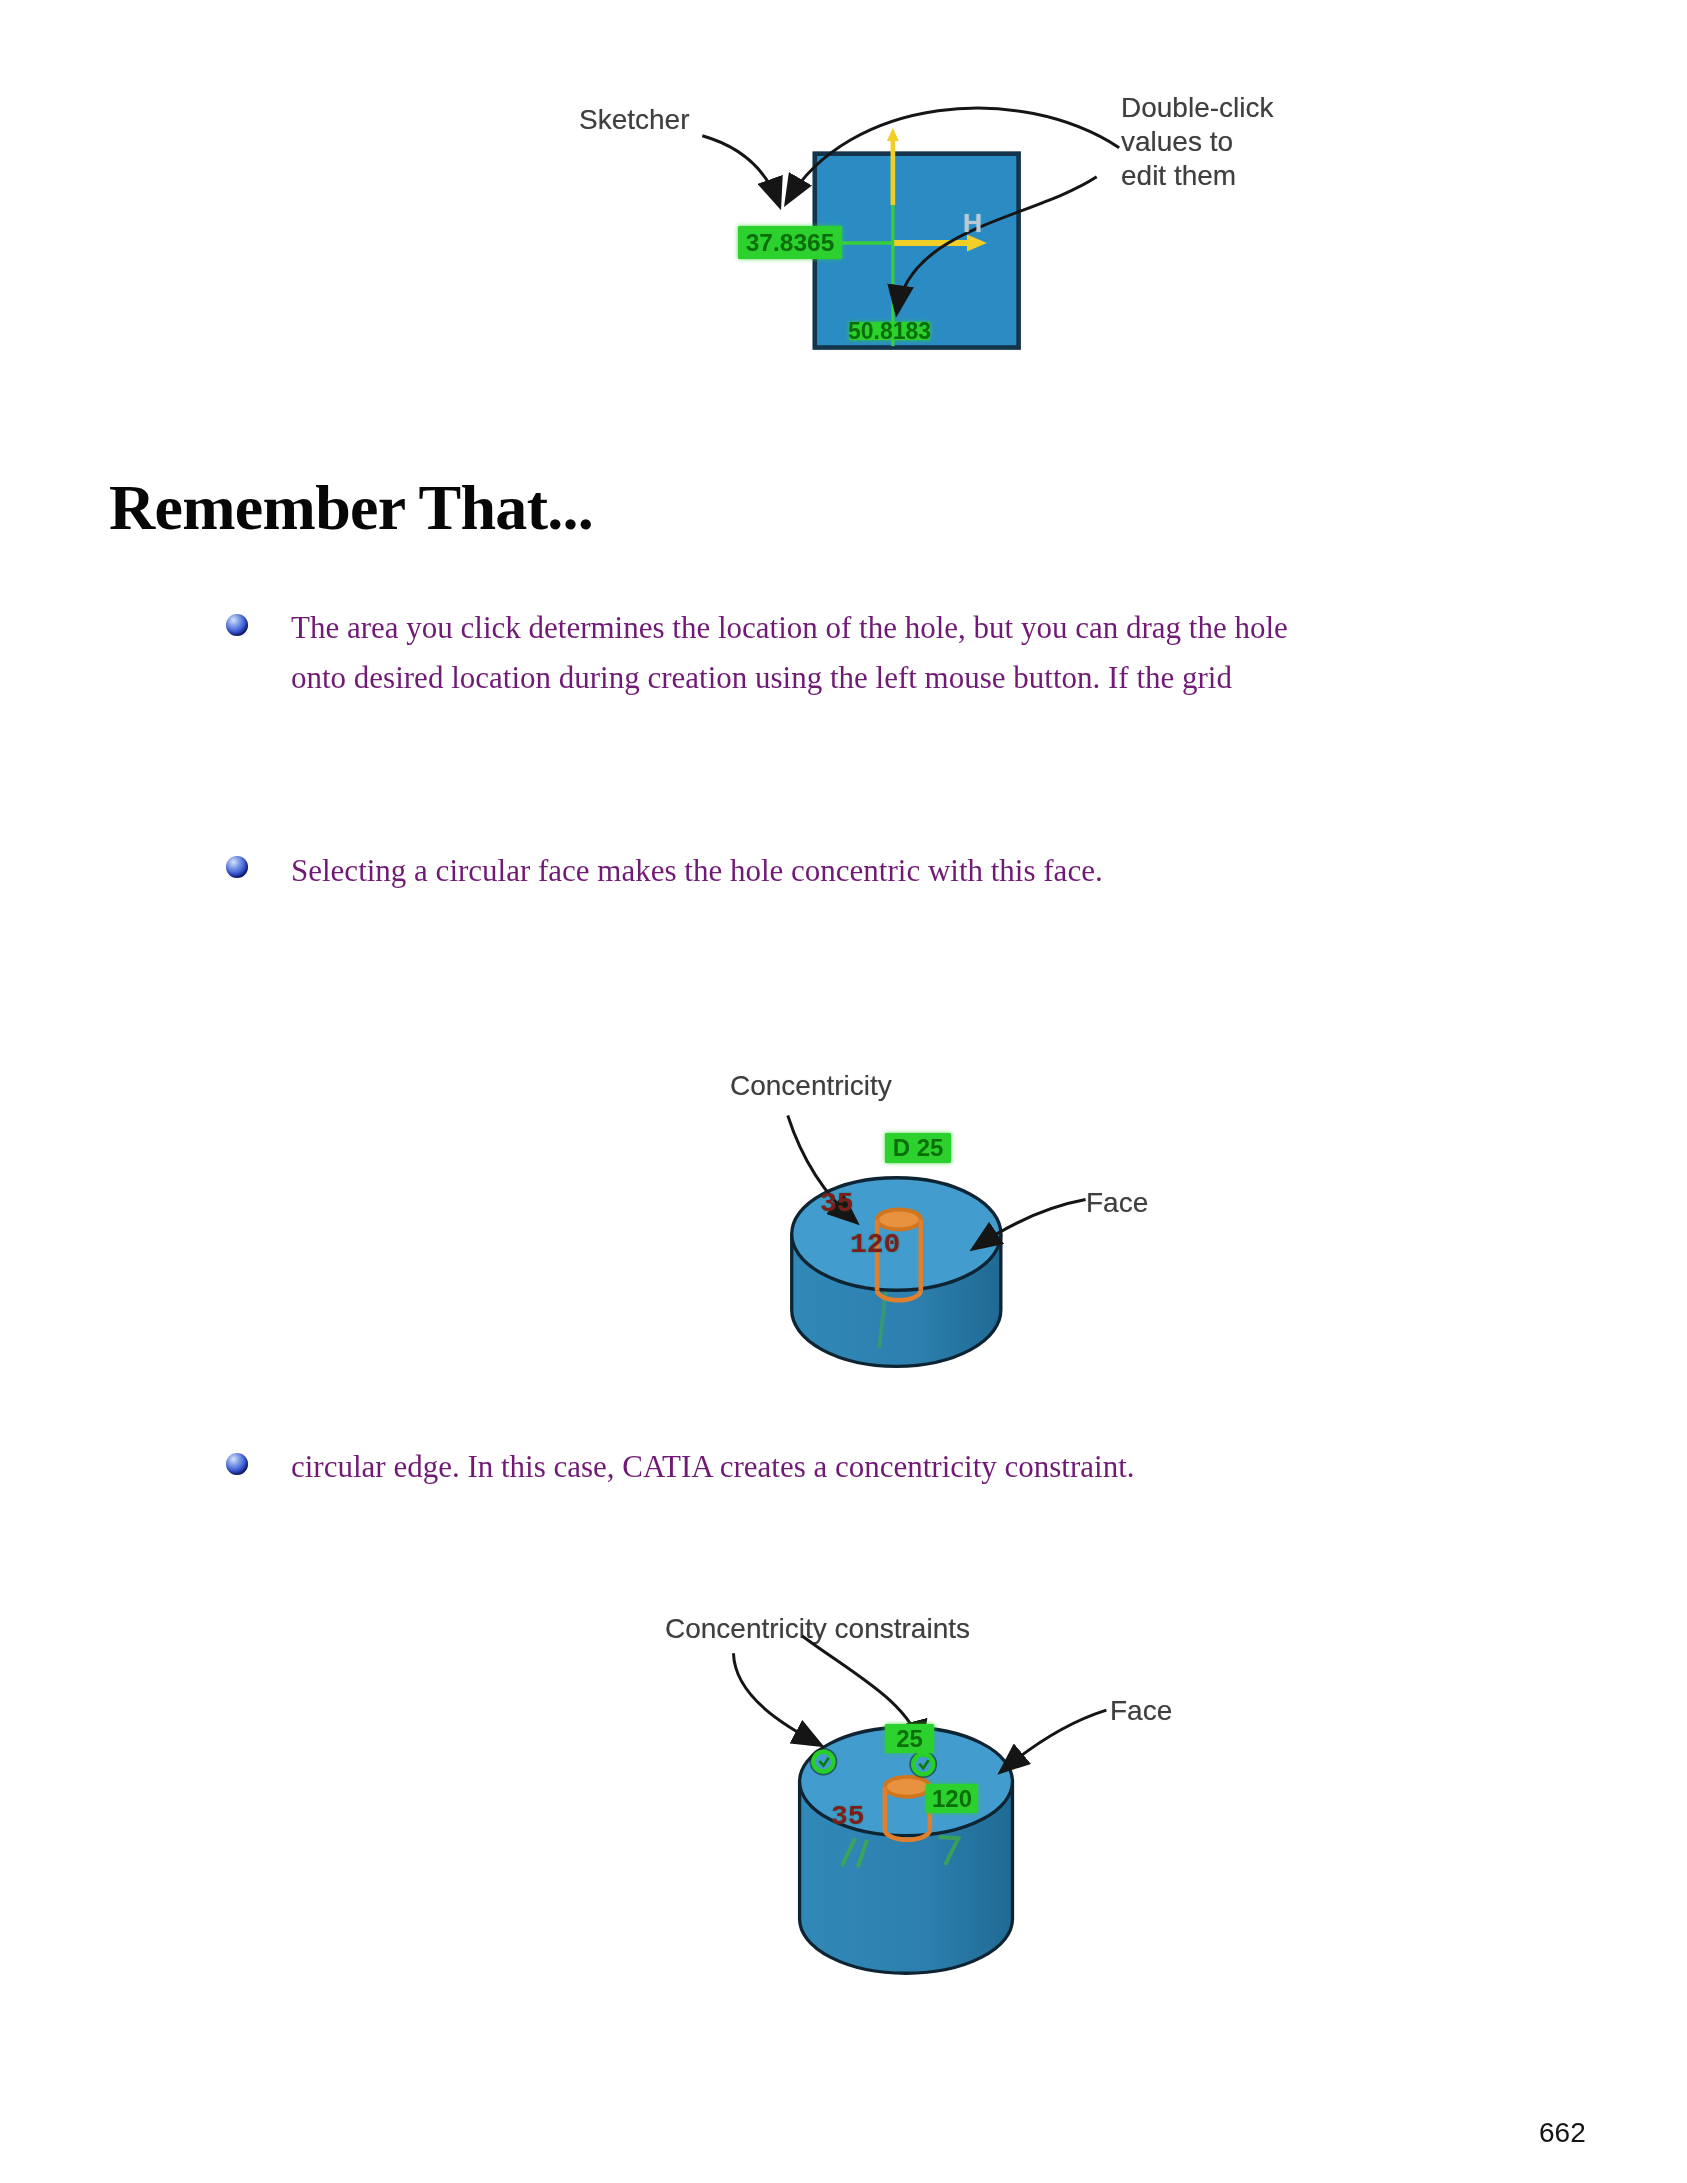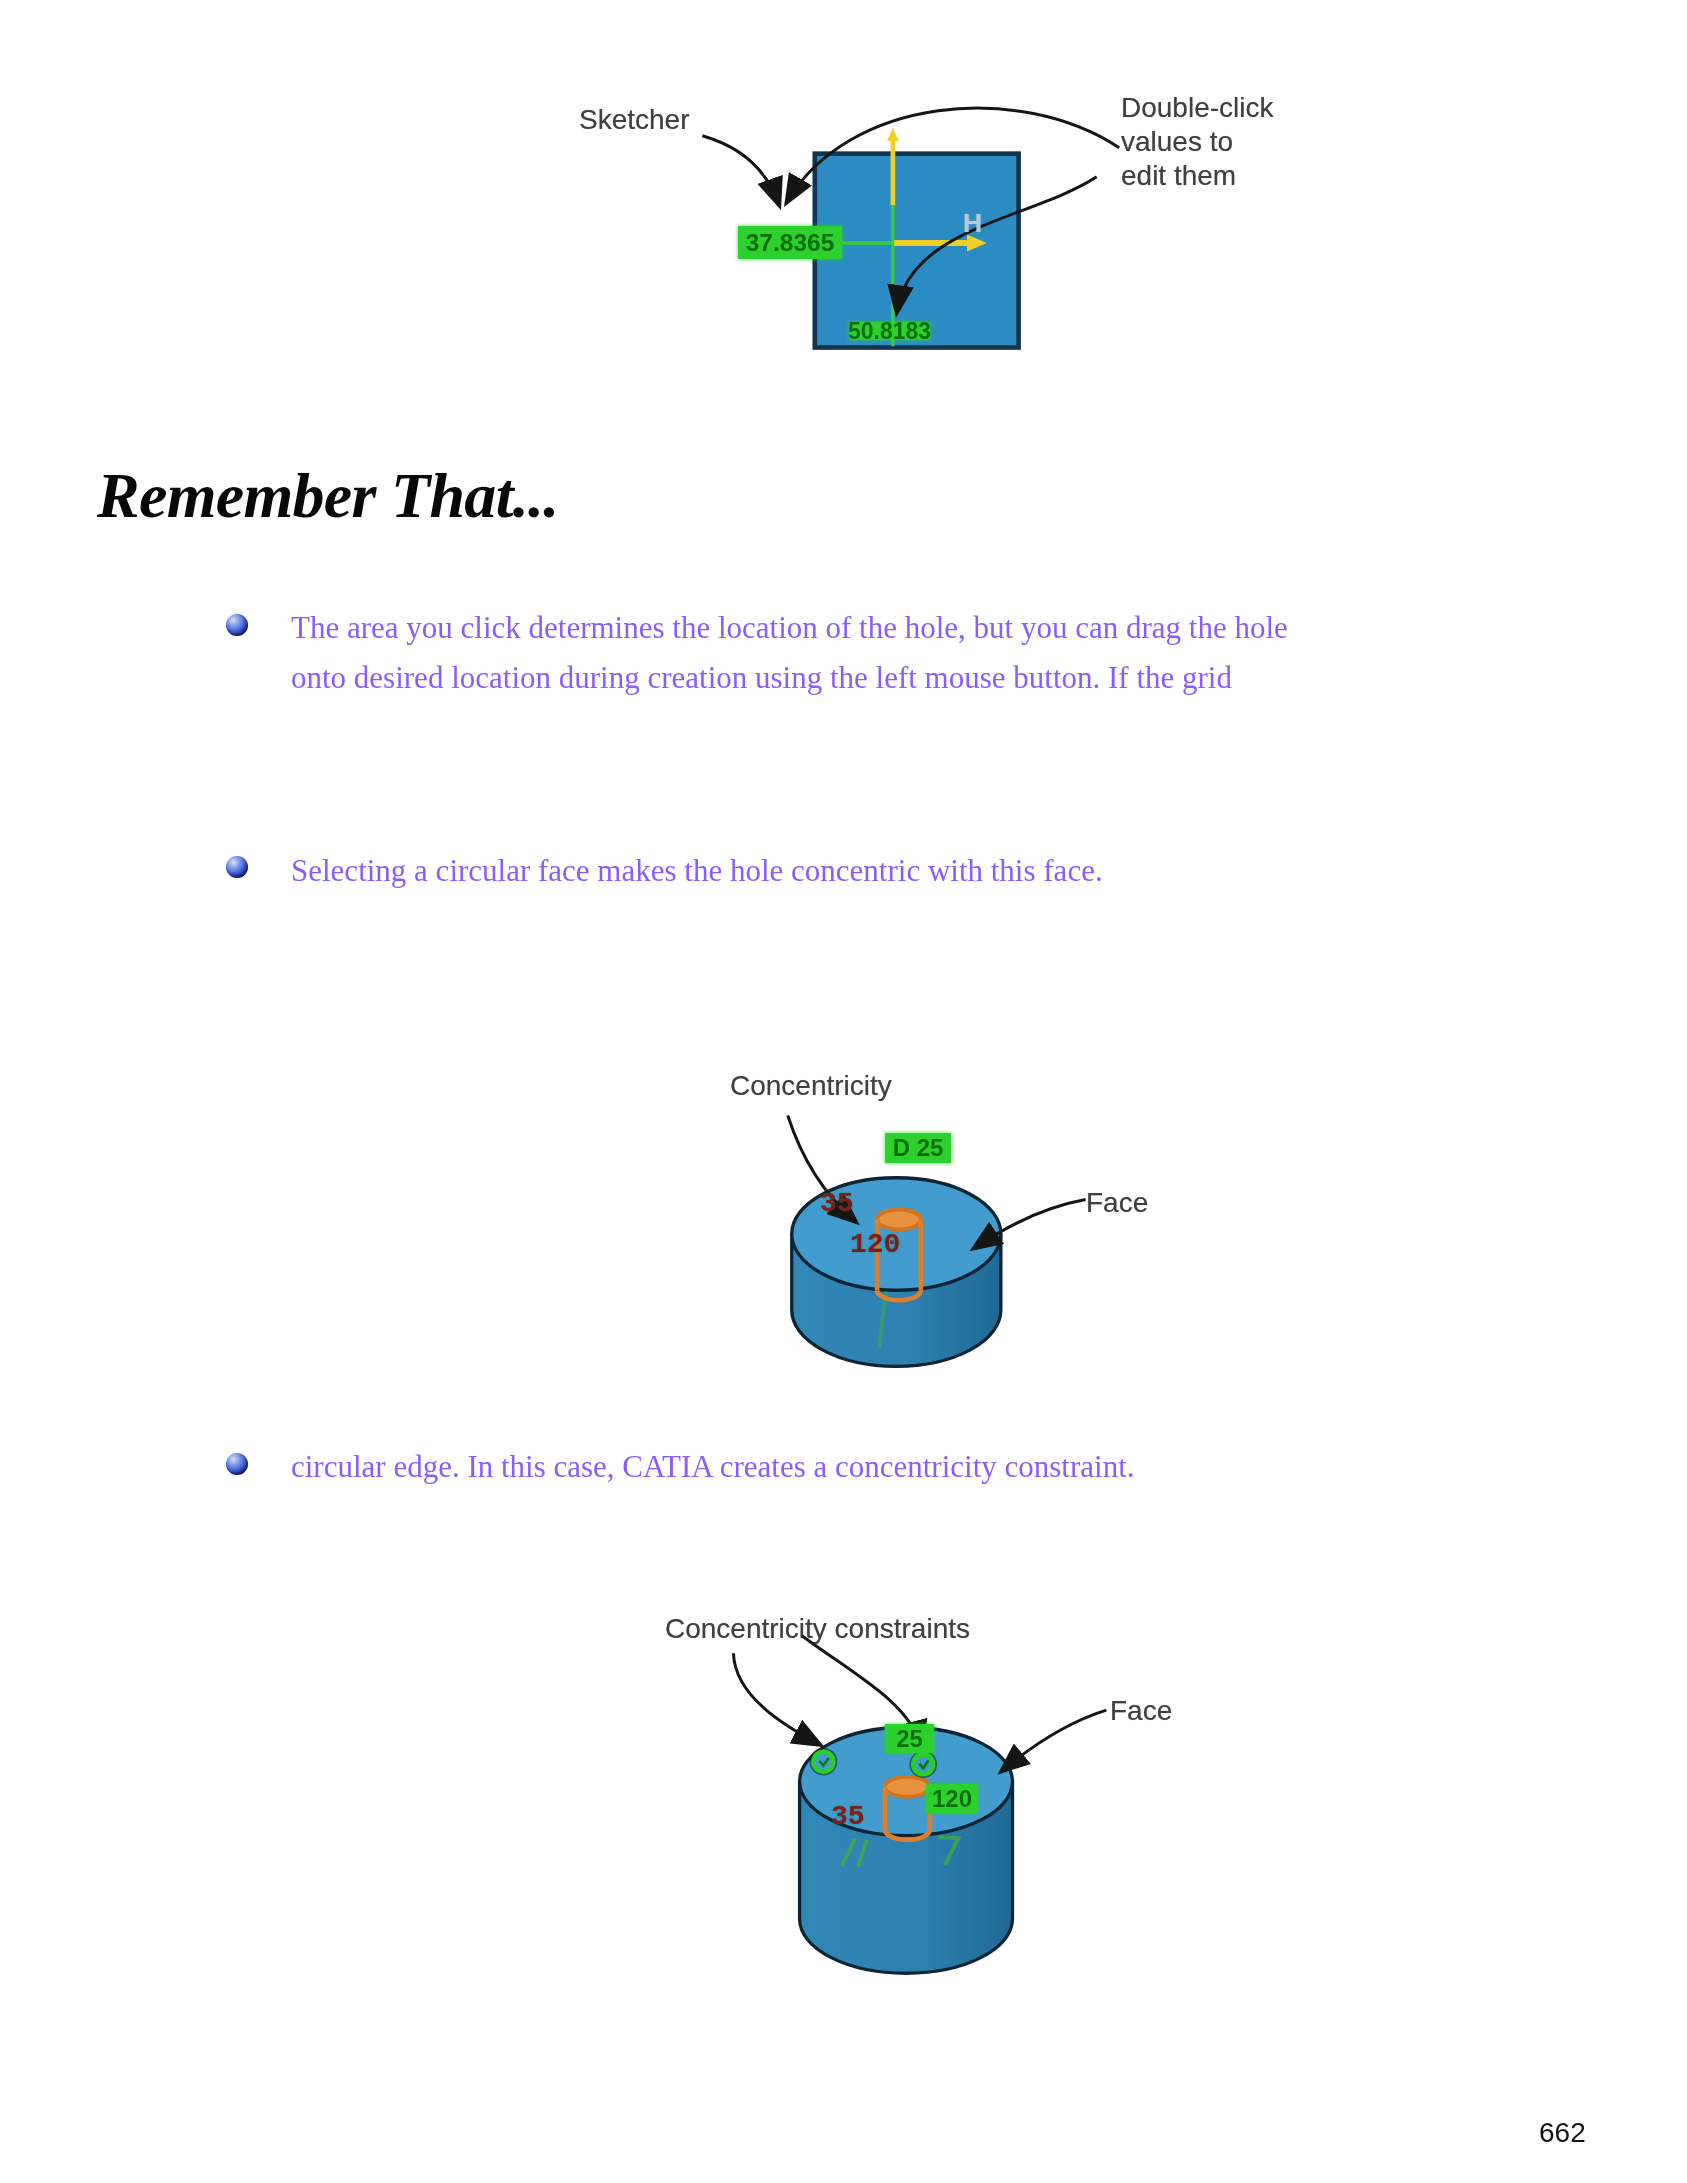--- a/index.html
+++ b/index.html
@@ -15,21 +15,21 @@
   .green-text{position:absolute;color:#7f1d1d;font-family:Liberation Mono, monospace;
               font-weight:bold;font-size:28px;
               text-shadow:0 0 2px rgba(16,110,16,.6);z-index:5;white-space:nowrap;}
 
   
   .heading{position:absolute;left:93px;top:455px;font-size:64px;font-weight:bold;
            color:#070707;font-family:"Liberation Serif", serif;letter-spacing:-0.7px;}
 
   
   .bullet-text{position:absolute;left:291px;width:1204px;font-size:31px;
-               line-height:50px;color:#8b5cf6;}
+               line-height:50px;color:#701a75;}
   .sphere{position:absolute;left:226px;width:22px;height:22px;border-radius:50%;
           background:radial-gradient(circle at 34% 28%, #d4e2f8 0%, #7e9ae8 28%, #3a5bd8 55%, #16259c 80%, #0c1560 100%);
           box-shadow:inset -1.3px -2px 3.3px rgba(0,0,20,.5);}
 
   
   svg.fig{position:absolute;overflow:visible;}
   #fig1{left:562px;top:63px;}
   #fig2{left:662px;top:1032px;}
   #fig3{left:629px;top:1575px;}
 
@@ -79,21 +79,21 @@
 
     <path d="M212,110 Q300,135 328,214" fill="none" stroke="#151515" stroke-width="4.5" marker-end="url(#ah)"></path>
     <path d="M842,128 C690,28 432,52 340,210" fill="none" stroke="#151515" stroke-width="4.5" marker-end="url(#ah)"></path>
     <path d="M808,172 C712,235 524,248 506,376" fill="none" stroke="#151515" stroke-width="4.5" marker-end="url(#ah)"></path>
   </svg>
 
   <div class="green-box" style="left:738px;top:226px;width:104px;height:33px;font-size:24.5px;">37.8365</div>
   <div class="green-box" style="left:849px;top:322px;width:81px;height:18px;font-size:23px;">50.8183</div>
   <div class="axis-h-label">H</div>
 
-  <h1 class="heading" style="margin:4px;font-style:italic;">Remember That...</h1>
+  <h1 class="heading" style="margin:16px;">Remember That...</h1>
 
   <span class="sphere" style="top:614px;"></span>
   <div class="bullet-text" style="top:603px;">
     <div>The area you click determines the location of the hole, but you can drag the hole</div>
     <div>onto desired location during creation using the left mouse button. If the grid</div>
   </div>
 
   <span class="sphere" style="top:856px;"></span>
   <div class="bullet-text" style="top:846px;">
     <div>Selecting a circular face makes the hole concentric with this face.</div>

